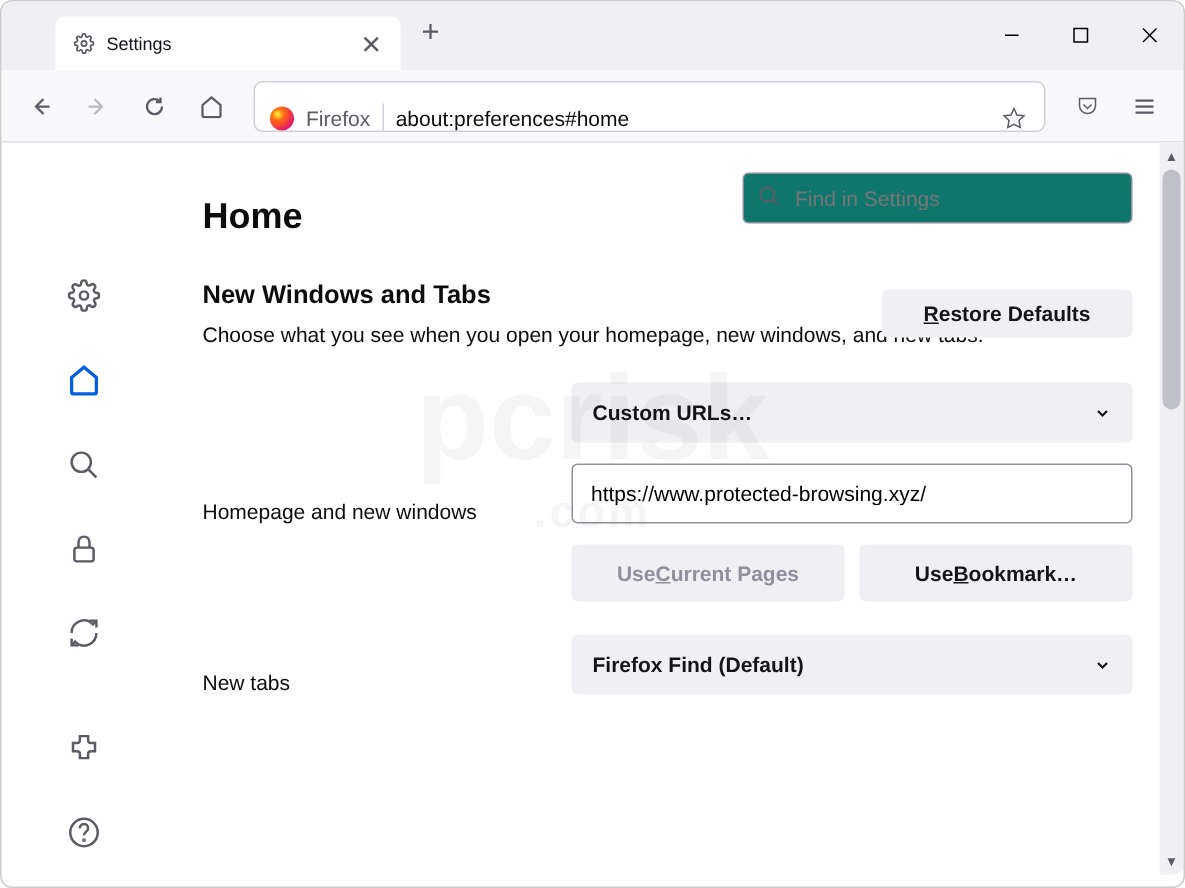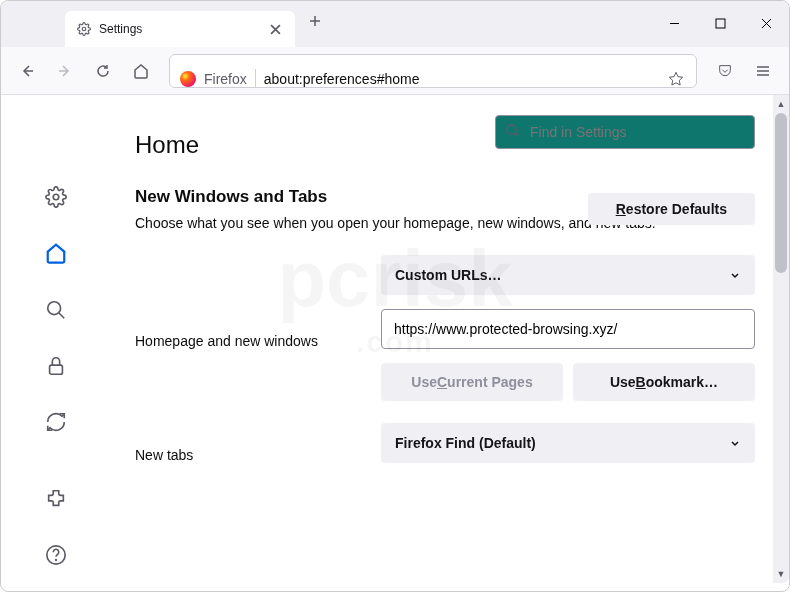--- a/index.html
+++ b/index.html
@@ -1,19 +1,19 @@
 <!DOCTYPE html>
 <html><head>
   <meta charset="utf-8">
   <style>
     * { box-sizing: border-box; margin: 0; padding: 0; font-family: "Segoe UI", -apple-system, sans-serif; }
     body { background: #fff; width: 790px; height: 592px; overflow: hidden; position: relative; border: 1px solid #ccc; border-radius: 8px; }
     
     
-    .titlebar { height: 46px; background: #f0f0f4; display: flex; padding-left: 64px; border-radius: 8px 8px 0 0; }
+    .titlebar { height: 46px; background: #f0f0f4; display: flex; padding-left: 36px; border-radius: 8px 8px 0 0; }
     .tab { background: #fff; height: 36px; display: flex; align-items: center; padding: 0 12px; border-radius: 6px 6px 0 0; margin-top: 10px; width: 230px; gap: 8px; }
     .tab-title { font-size: 12px; flex: 1; color: #15141a; }
     .tab-close { width: 16px; height: 16px; display:flex; align-items:center; justify-content:center; color:#5b5b66; }
     .newtab-btn { width: 28px; height: 28px; display:flex; align-items:center; justify-content:center; margin-left:6px; margin-top:6px; color:#5b5b66; }
     .window-controls { position:absolute; right:0; top:0; display:flex; height:44px; }
     .winbtn { width:46px; height:44px; display:flex; align-items:center; justify-content:center; color:#000; }
     
     
     .toolbar { height: 48px; background: #f9f9fb; display:flex; align-items:center; padding: 0 10px; gap:6px; border-bottom:1px solid #e0e0e6; }
     .nav-btn { width:32px; height:32px; display:flex; align-items:center; justify-content:center; border-radius:4px; color:#5b5b66; }
@@ -31,21 +31,21 @@
     .sidebar { width:110px; padding-top:84px; display:flex; flex-direction:column; align-items:center; gap:20px; }
     .side-icon { width:40px; height:40px; display:flex; align-items:center; justify-content:center; border-radius:6px; color:#5b5b66; }
     .side-icon.active { color:#0060df; }
     
     .main { flex:1; padding: 28px 34px 0 24px; position:relative; overflow-y:auto; }
     .search-settings { position:absolute; top:20px; right:34px; }
     .search-input { width:260px; height:34px; border:1px solid #8f8f9d; border-radius:4px; padding:0 12px 0 34px; font-size:14px; background:#0f766e; }
     .search-wrap { position:relative; }
     .search-icon-wrap { position:absolute; left:10px; top:8px; color:#5b5b66; }
     
-    .page-title { font-size:24px; font-weight:400; color:#0c0c0d; margin-top:8px; margin-bottom:24px; }
+    .page-title { font-size:24px; font-weight:700; color:#0c0c0d; margin-top:8px; margin-bottom:24px; }
     .restore-btn { position:absolute; top:98px; right:34px; padding:8px 28px; background:#f0f0f4; border:none; border-radius:4px; font-size:14px; font-weight:600; color:#15141a; cursor:pointer; }
     
     .section-title { font-size:17px; font-weight:600; color:#0c0c0d; margin-top:28px; }
     .section-desc { font-size:14px; color:#0c0c0d; margin-top:8px; margin-bottom:24px; }
     
     .row { display:flex; align-items:flex-end; margin-bottom:14px; gap:12px; }
     .row-label { width:234px; font-size:14px; color:#0c0c0d; }
     .select-box { flex:1; height:40px; background:#f0f0f4; border:none; border-radius:4px; display:flex; align-items:center; justify-content:space-between; padding:0 14px; font-size:14px; font-weight:600; color:#15141a; }
     .url-input-field { flex:1; height:40px; border:1px solid #8f8f9d; border-radius:4px; padding:0 12px; font-size:14px; }
     .btn-row { display:flex; gap:10px; margin-left:246px; margin-bottom:22px; }

